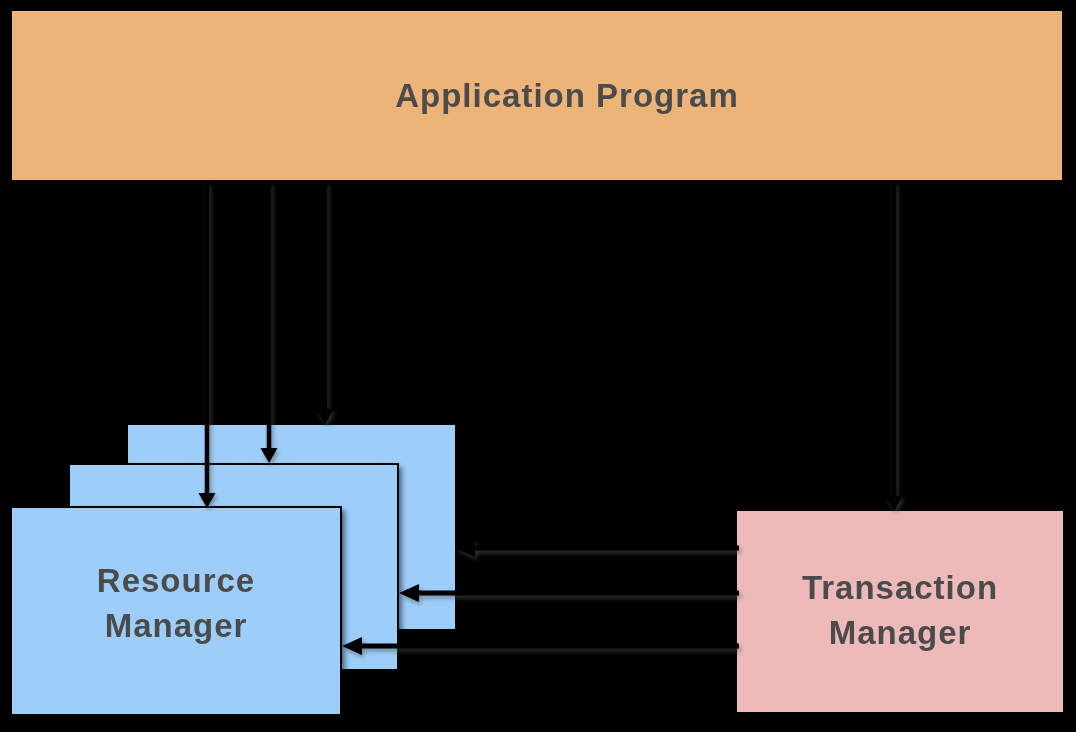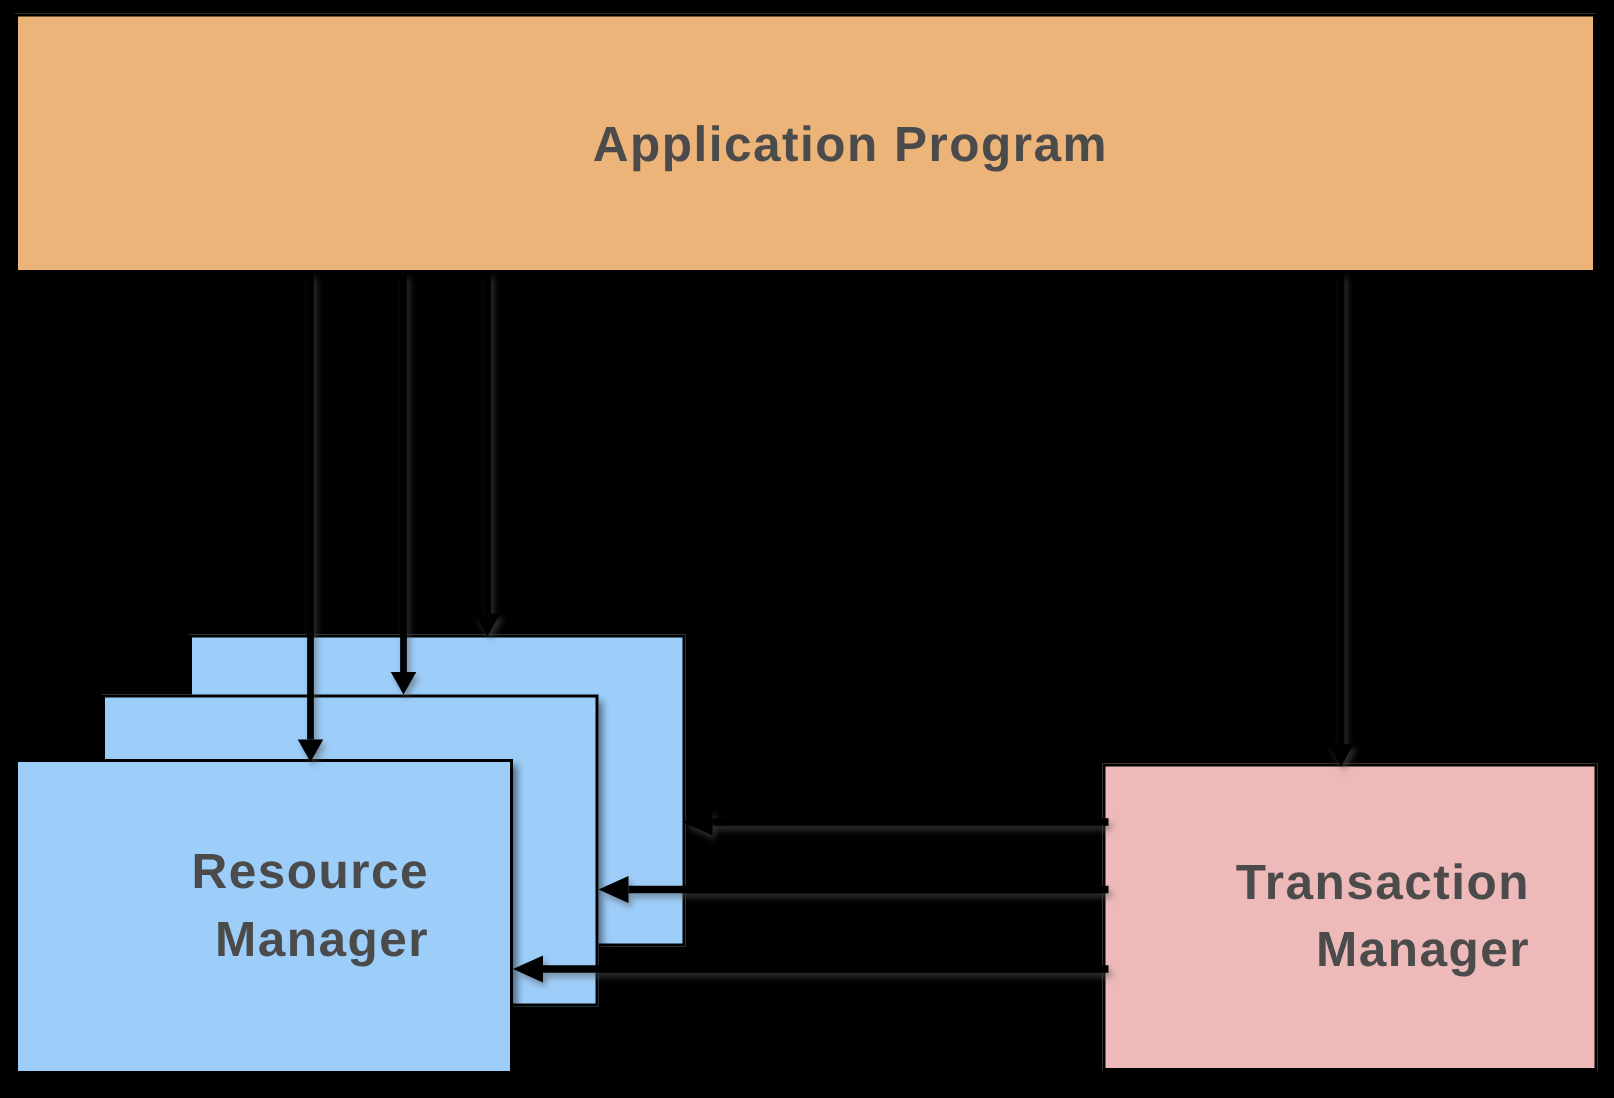--- a/index.html
+++ b/index.html
@@ -23,21 +23,21 @@
     align-items: center;
     justify-content: center;
     box-shadow: 3px 4px 5px rgba(0,0,0,0.5);
   }
   .node-label {
     font-weight: bold;
     font-size: 33px;
     line-height: 45px;
     letter-spacing: 1px;
     color: var(--label, #4B4B4B);
-    text-align: right;
+    text-align: center;
     white-space: pre-line;
   }
   #app-program {
     left: 10px; top: 9px;
     width: 1054px; height: 173px;
     background: var(--ap-fill, #ECB478);
     z-index: 1;
   }
   #app-program .node-label { transform: translateX(30px); white-space: nowrap; }
   .rm-box {

